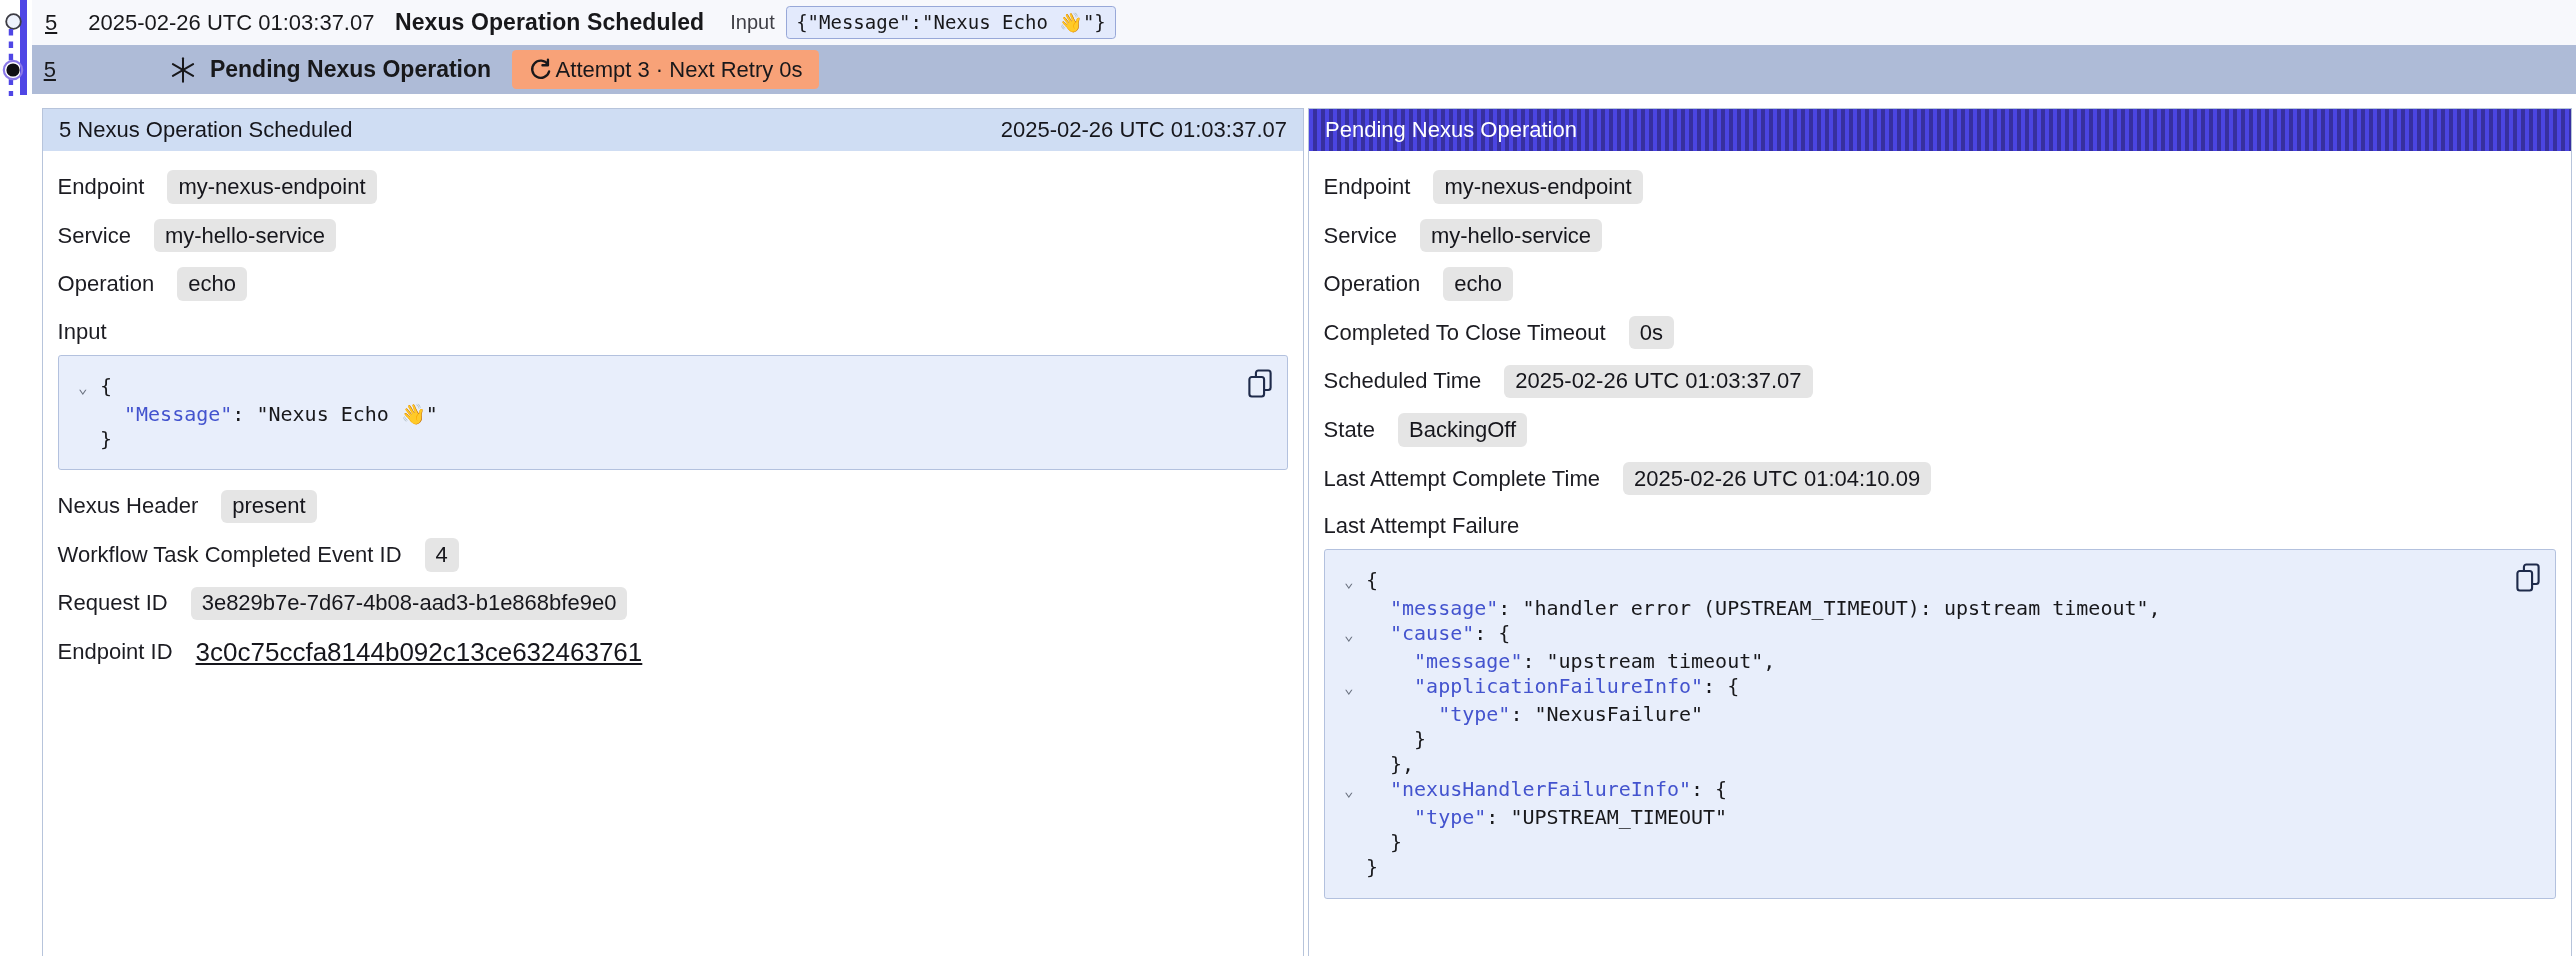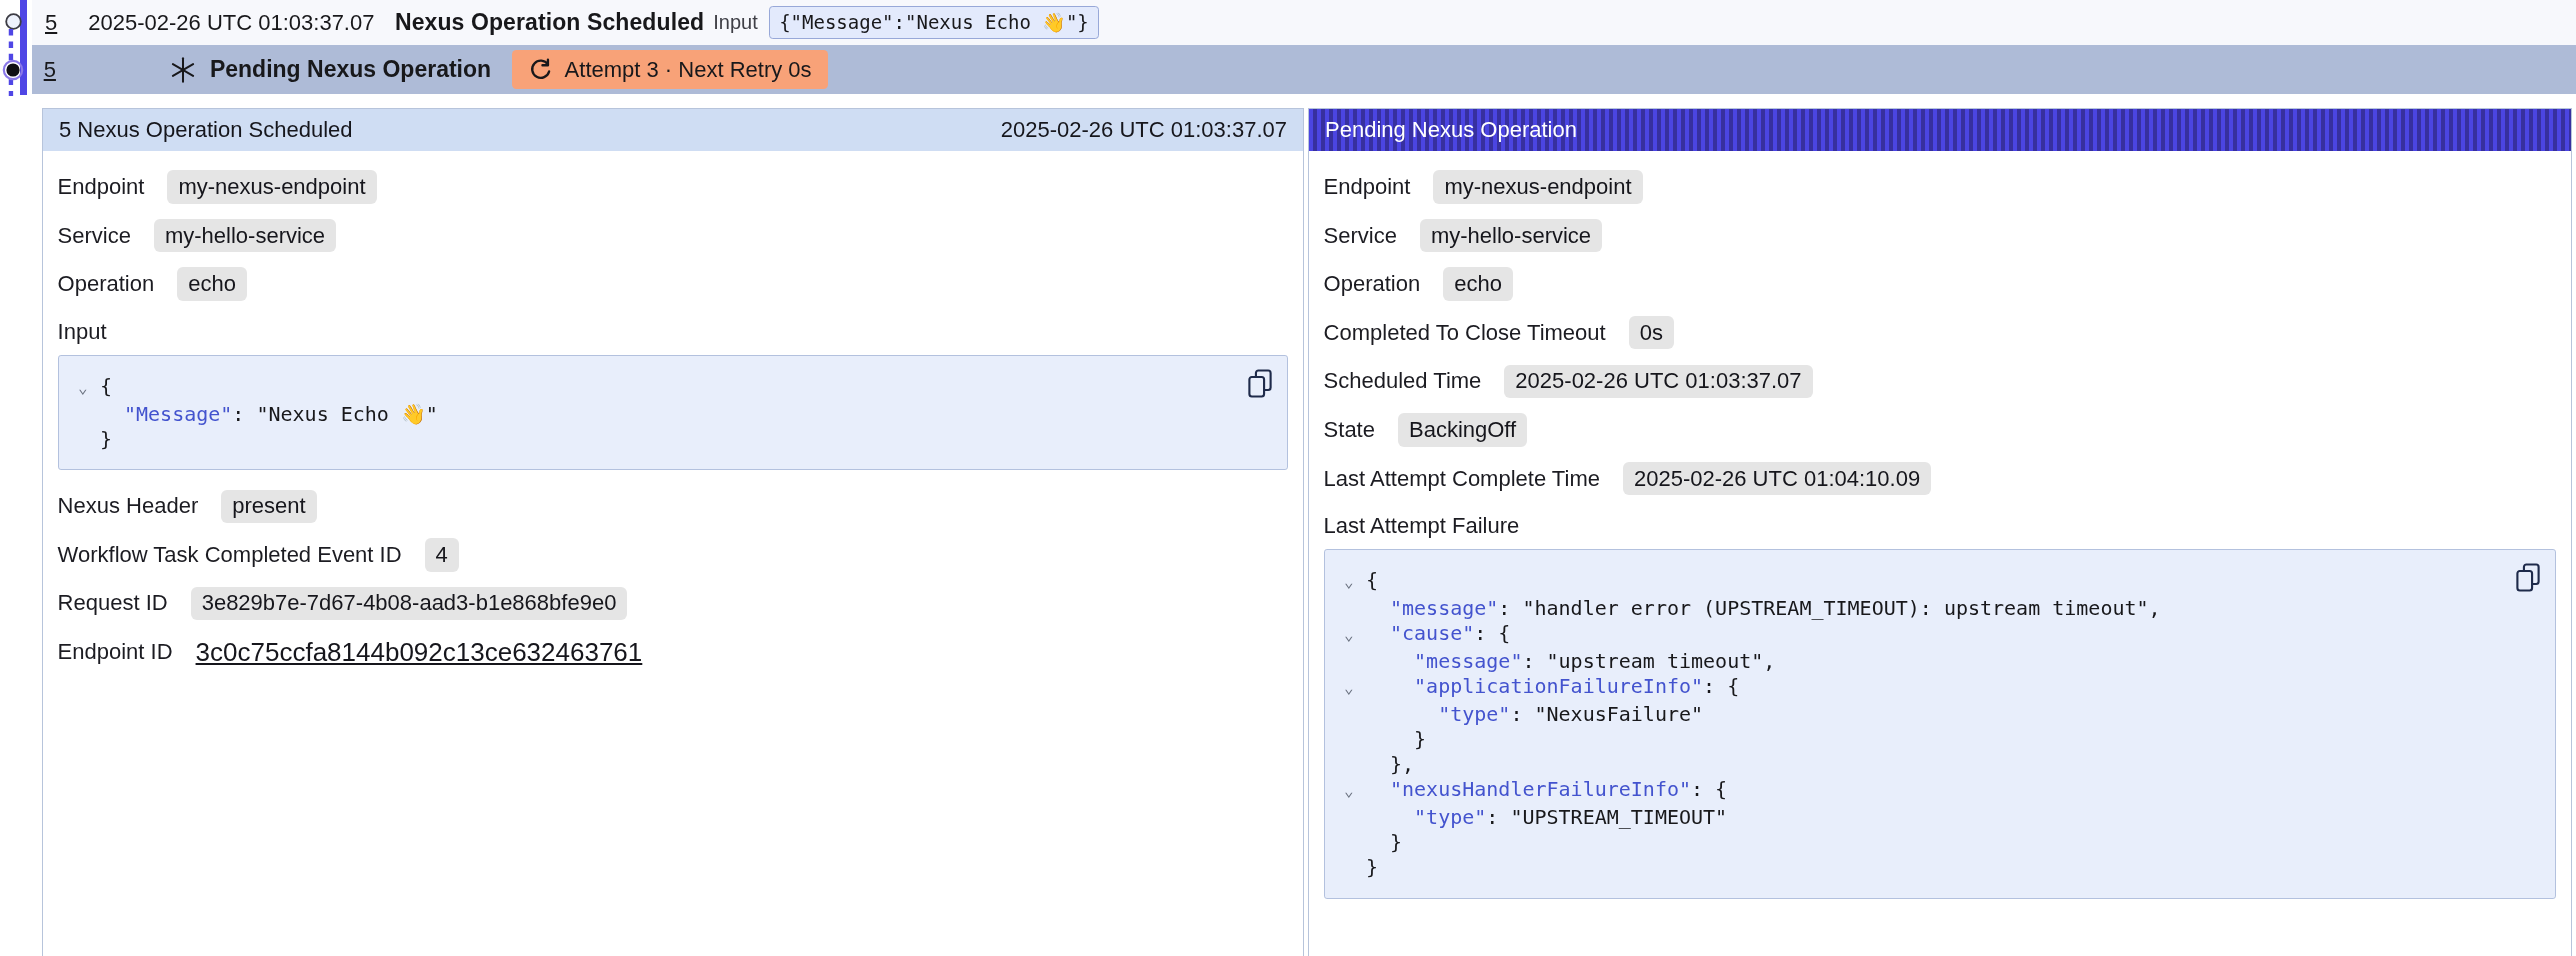--- a/index.html
+++ b/index.html
@@ -12,27 +12,27 @@
   .tl-circle{position:absolute;left:3.7px;top:12.4px;}
   .tl-dash{position:absolute;left:8px;top:29px;}
   .tl-dot{position:absolute;left:2.2px;top:59px;}
   
   .row1{position:absolute;left:32px;right:0;top:0;height:45px;background:#f7f8fc;
         display:flex;align-items:center;padding-left:13px;box-sizing:border-box;}
   .row2{position:absolute;left:32px;right:0;top:45px;height:49px;background:#aebbd7;
         display:flex;align-items:center;padding-left:11.7px;box-sizing:border-box;}
   .ev-id{font-size:22px;text-decoration:underline;color:#18181b;margin-right:31px;}
   .ev-time{font-size:22px;margin-right:20.5px;}
-  .ev-title{font-size:23px;font-weight:700;margin-right:9px;letter-spacing:0.1px;}
+  .ev-title{font-size:23px;font-weight:700;margin-right:26px;letter-spacing:0.1px;}
   .ev-input-label{font-size:20px;color:#3f3f46;margin-right:11.7px;}
   .ev-input-badge{font-family:"DejaVu Sans Mono",monospace;font-size:19px;
         background:#e3eafc;border:1.5px solid #98a8d8;border-radius:3.7px;padding:3.7px 8.8px;}
   .p-icon{margin-left:82px;display:inline-flex;}
   .p-title{font-size:23px;font-weight:700;margin-left:13px;}
-  .retry-badge{margin-left:20.5px;display:inline-flex;align-items:center;gap:12px;
+  .retry-badge{margin-left:20.5px;display:inline-flex;align-items:center;gap:3px;
         background:#f8a278;border-radius:4.4px;padding:6.6px 16px;font-size:22px;color:#18181b;}
   
   .panels{position:absolute;left:0;top:108px;width:2576px;height:848px;overflow:hidden;}
   .panel{position:absolute;top:0;background:#fff;border:1.5px solid #b7c4db;box-sizing:border-box;height:1025px;}
   .panel-left{left:42px;width:1262px;}
   .panel-right{left:1308px;width:1264px;}
   .panel-header{height:42px;display:flex;align-items:center;justify-content:space-between;
         padding:0 16px;font-size:22px;color:#16161c;}
   .panel-header-left{background:#cfddf3;}
   .panel-header-striped{background:repeating-linear-gradient(90deg,#4b45e2 0 4px,#37309f 4px 8px);

